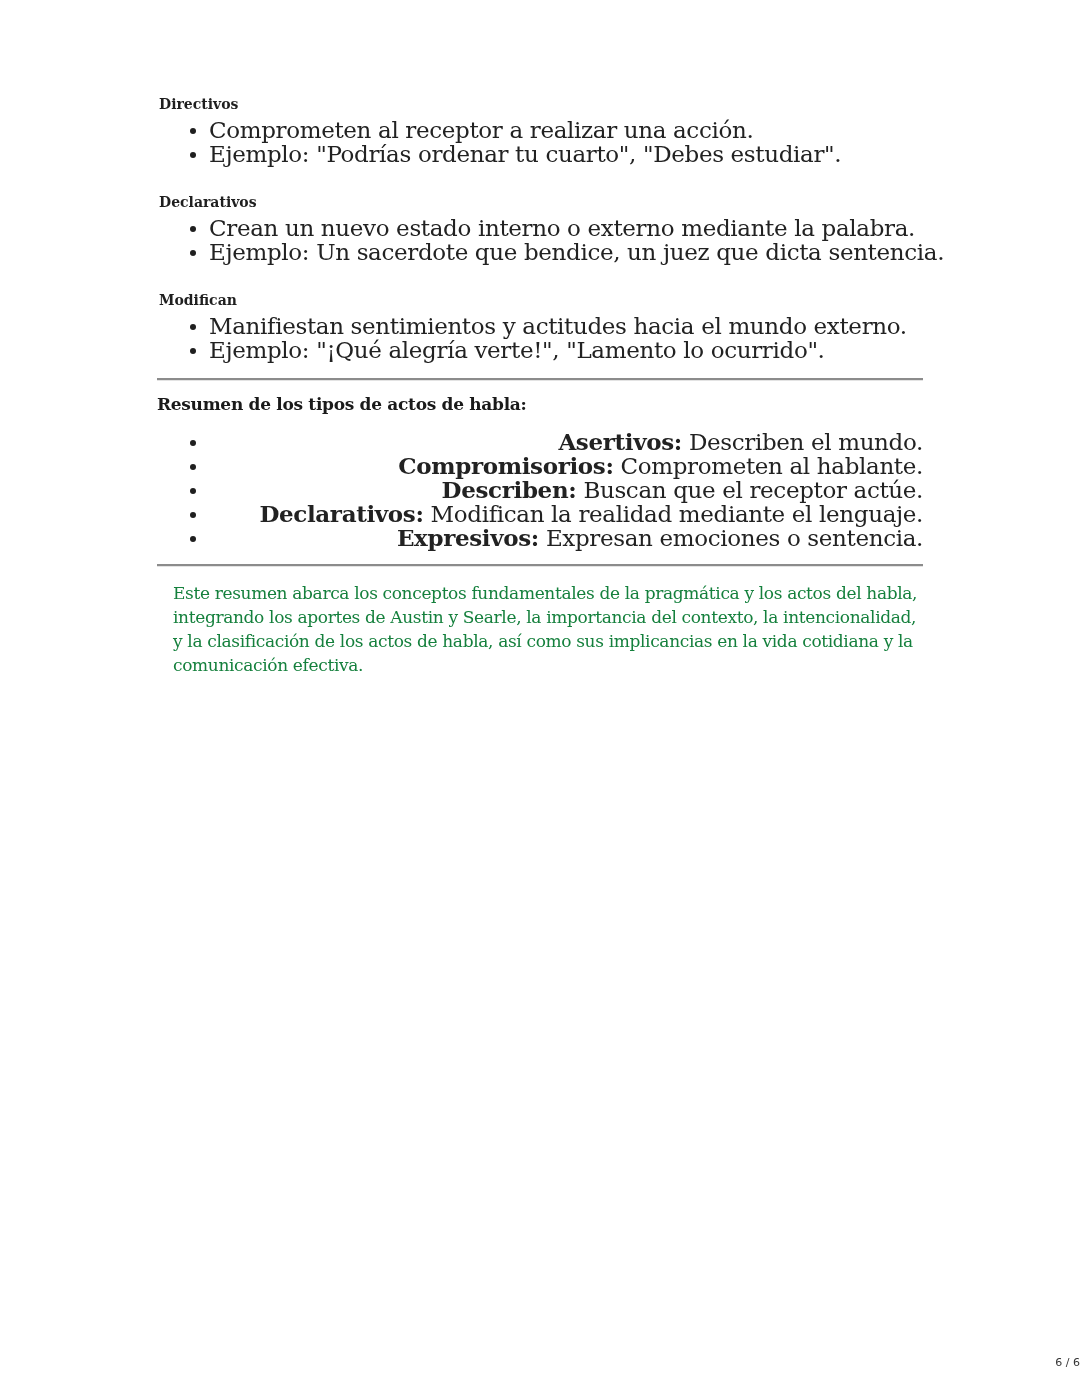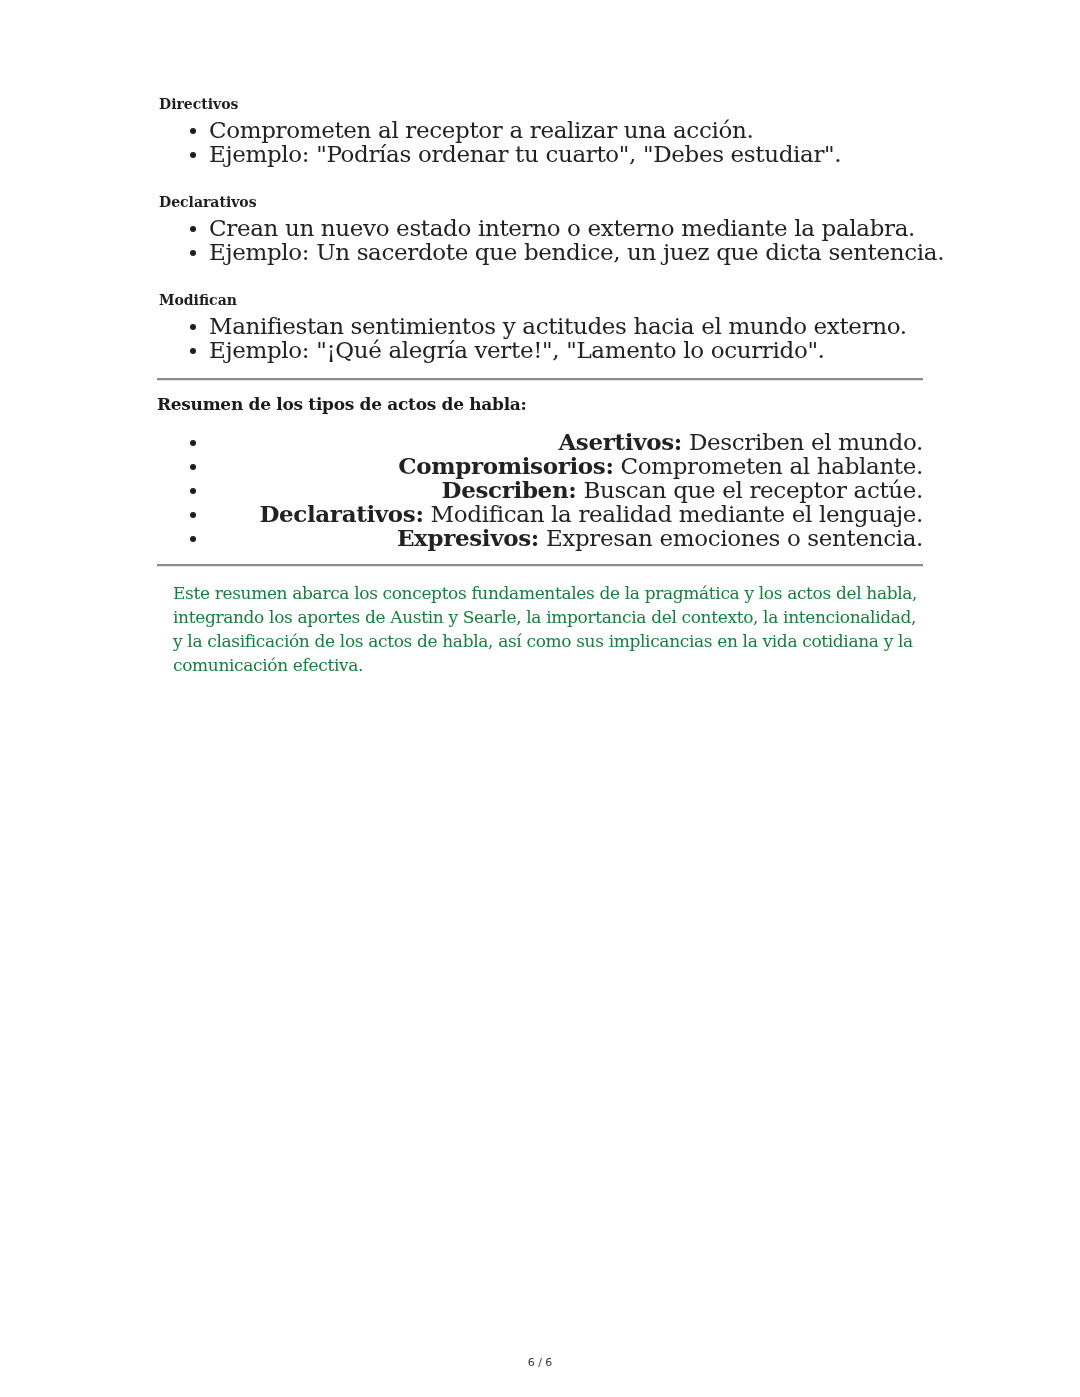--- a/index.html
+++ b/index.html
@@ -83,21 +83,21 @@
       font-size: 17px;
       line-height: 24px;
       color: #15803d;
       letter-spacing: -0.35px;
     }
     .page-number {
       position: absolute;
       top: 1356px;
       left: 0;
       width: 1080px;
-      text-align: center;
+      text-align: right;
       font-family: "DejaVu Sans", "Liberation Sans", sans-serif;
       font-size: 11px;
       color: #333;
     }
   </style>
 </head>
 <body>
 
 <div class="page">
 

